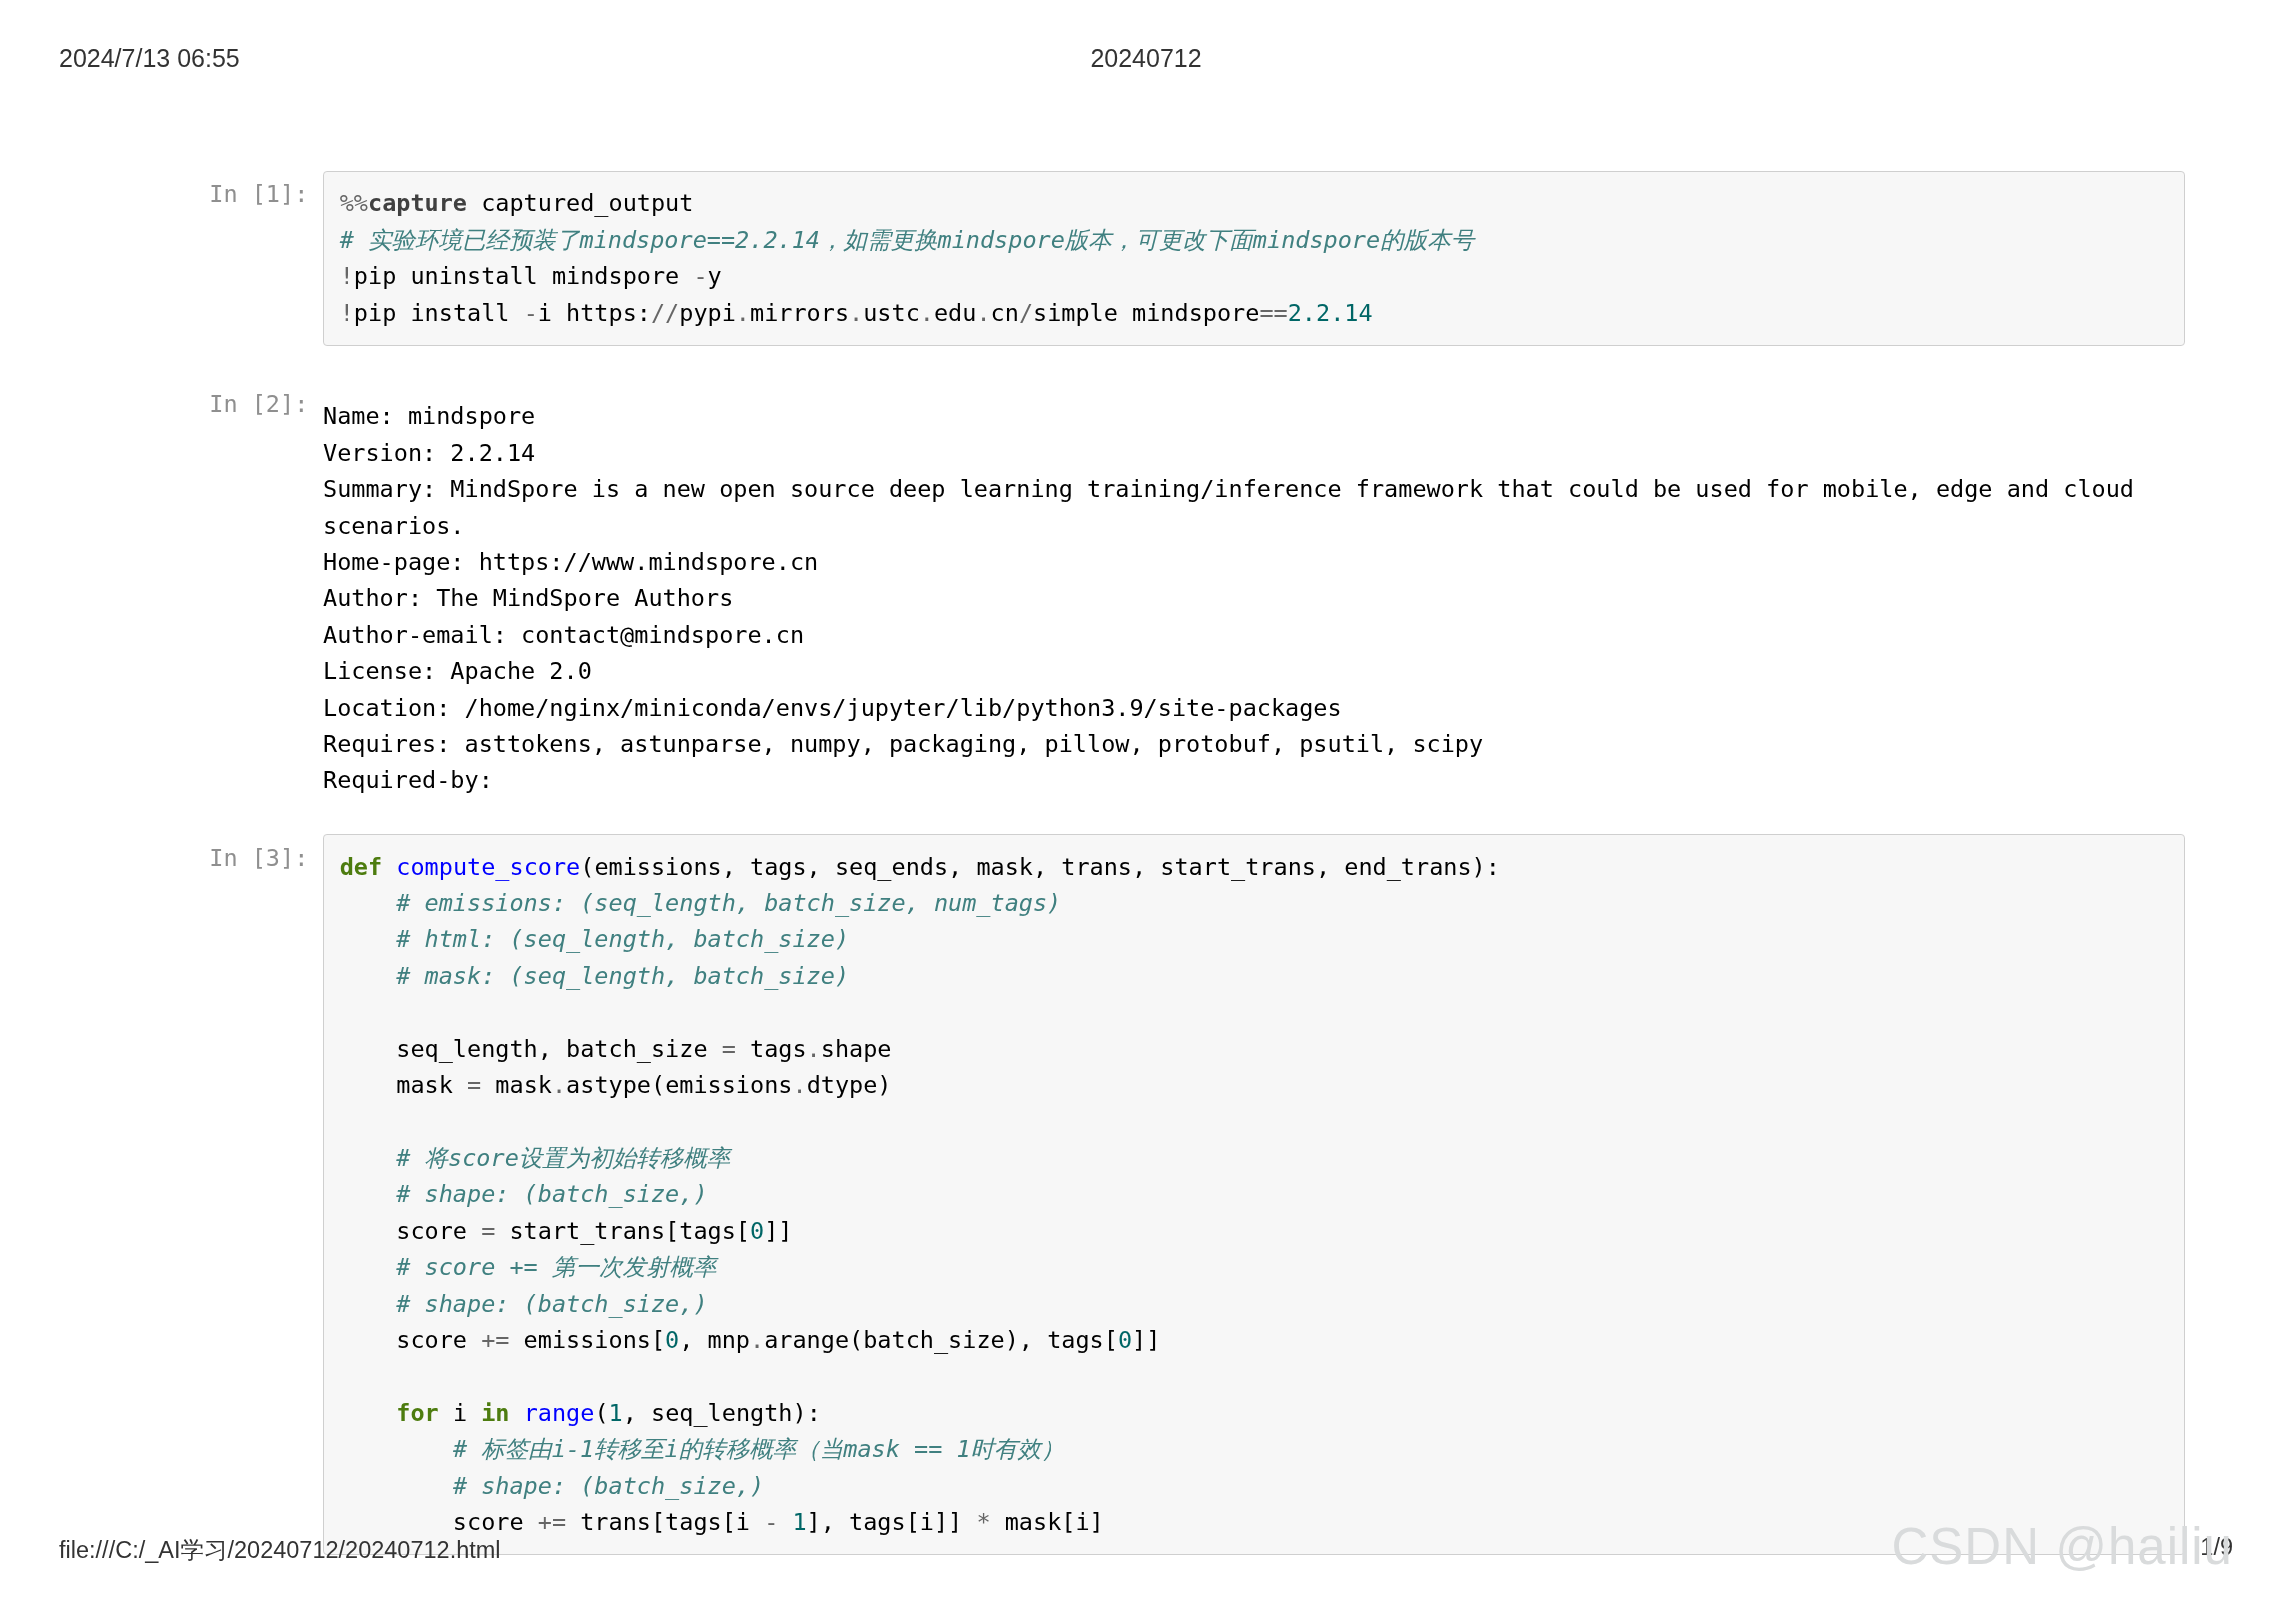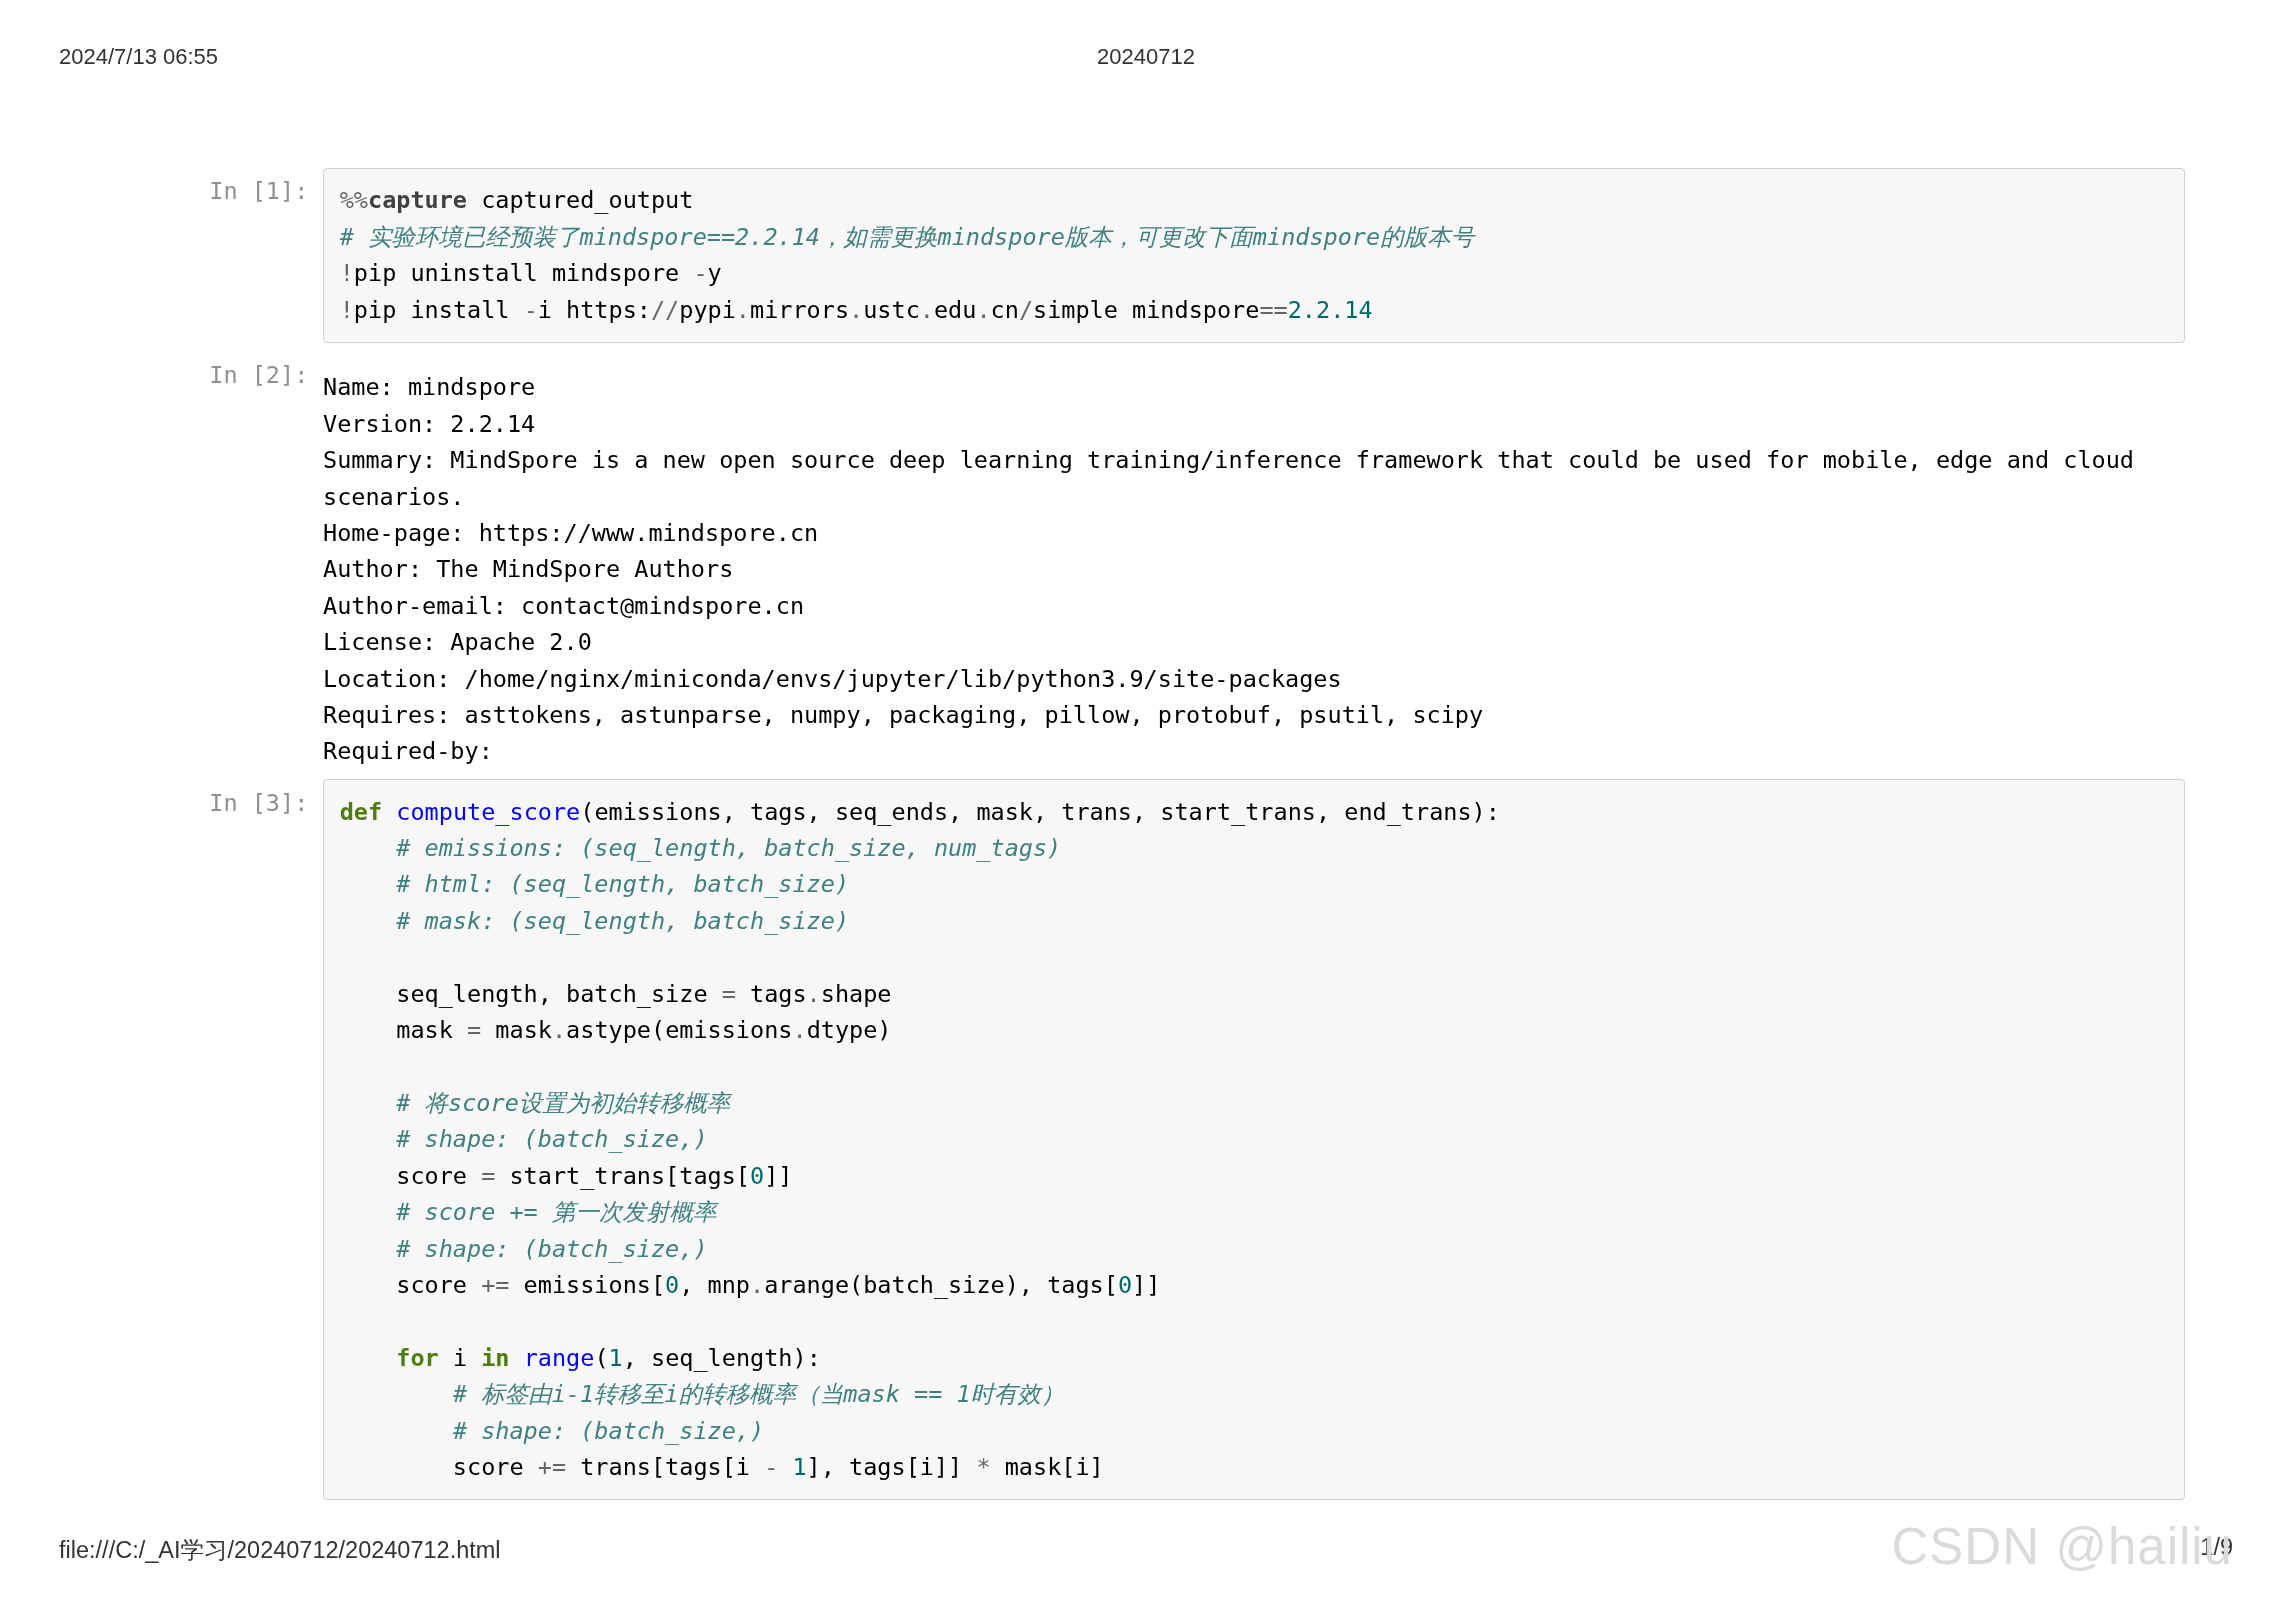--- a/index.html
+++ b/index.html
@@ -9,31 +9,31 @@
     font-family: Arial, sans-serif;
     background: #fff;
     color: #000;
     width: 2293px;
     font-size: 23.5px;
   }
   .page-header {
     display: flex;
     justify-content: space-between;
     padding: 44px 59px 19.6px 59px;
-    font-size: 22px;
+    font-size: 25px;
     color: #333;
   }
   .page-header .center-title { position: absolute; left: 50%; transform: translateX(-50%); }
   .notebook {
     padding: 78px 19.6px 19.6px 196px;
   }
   .cell {
     display: flex;
     align-items: flex-start;
-    margin-bottom: 9px;
+    margin-bottom: 35px;
   }
   .prompt {
     width: 127px;
     flex-shrink: 0;
     text-align: right;
     padding: 9.8px 14.7px 0 0;
     font-family: "Menlo", "Consolas", monospace;
     font-size: 23.5px;
     color: #8f8f8f;
   }

